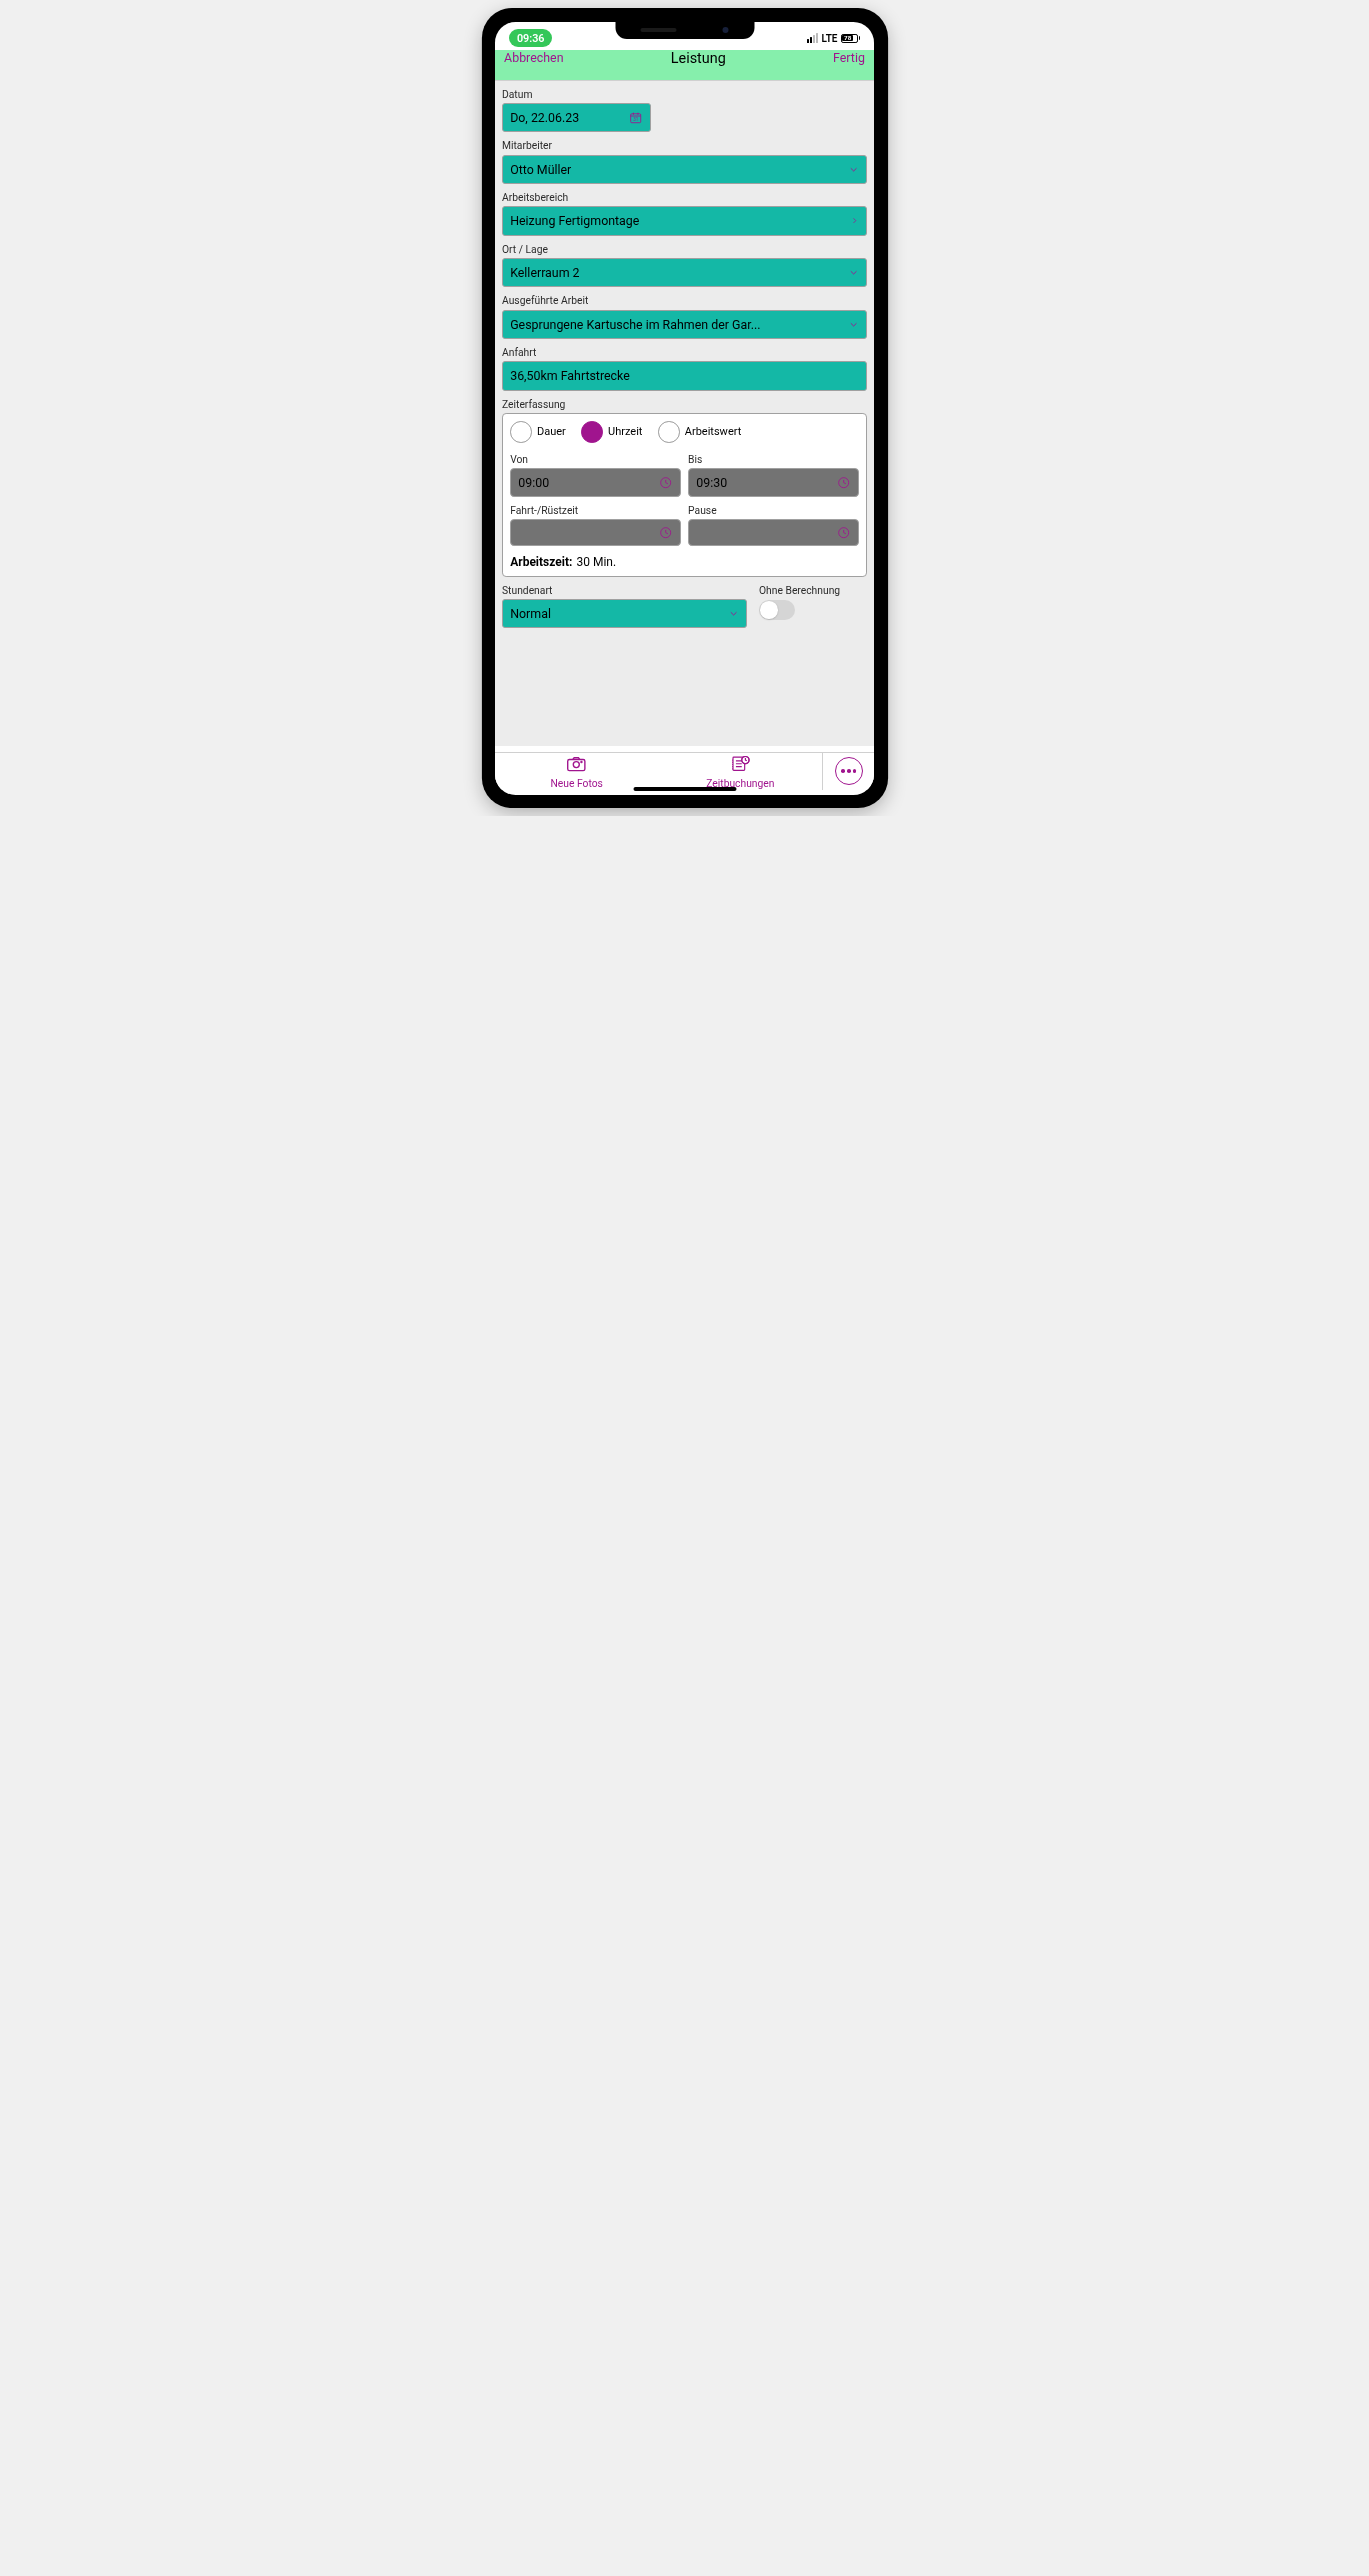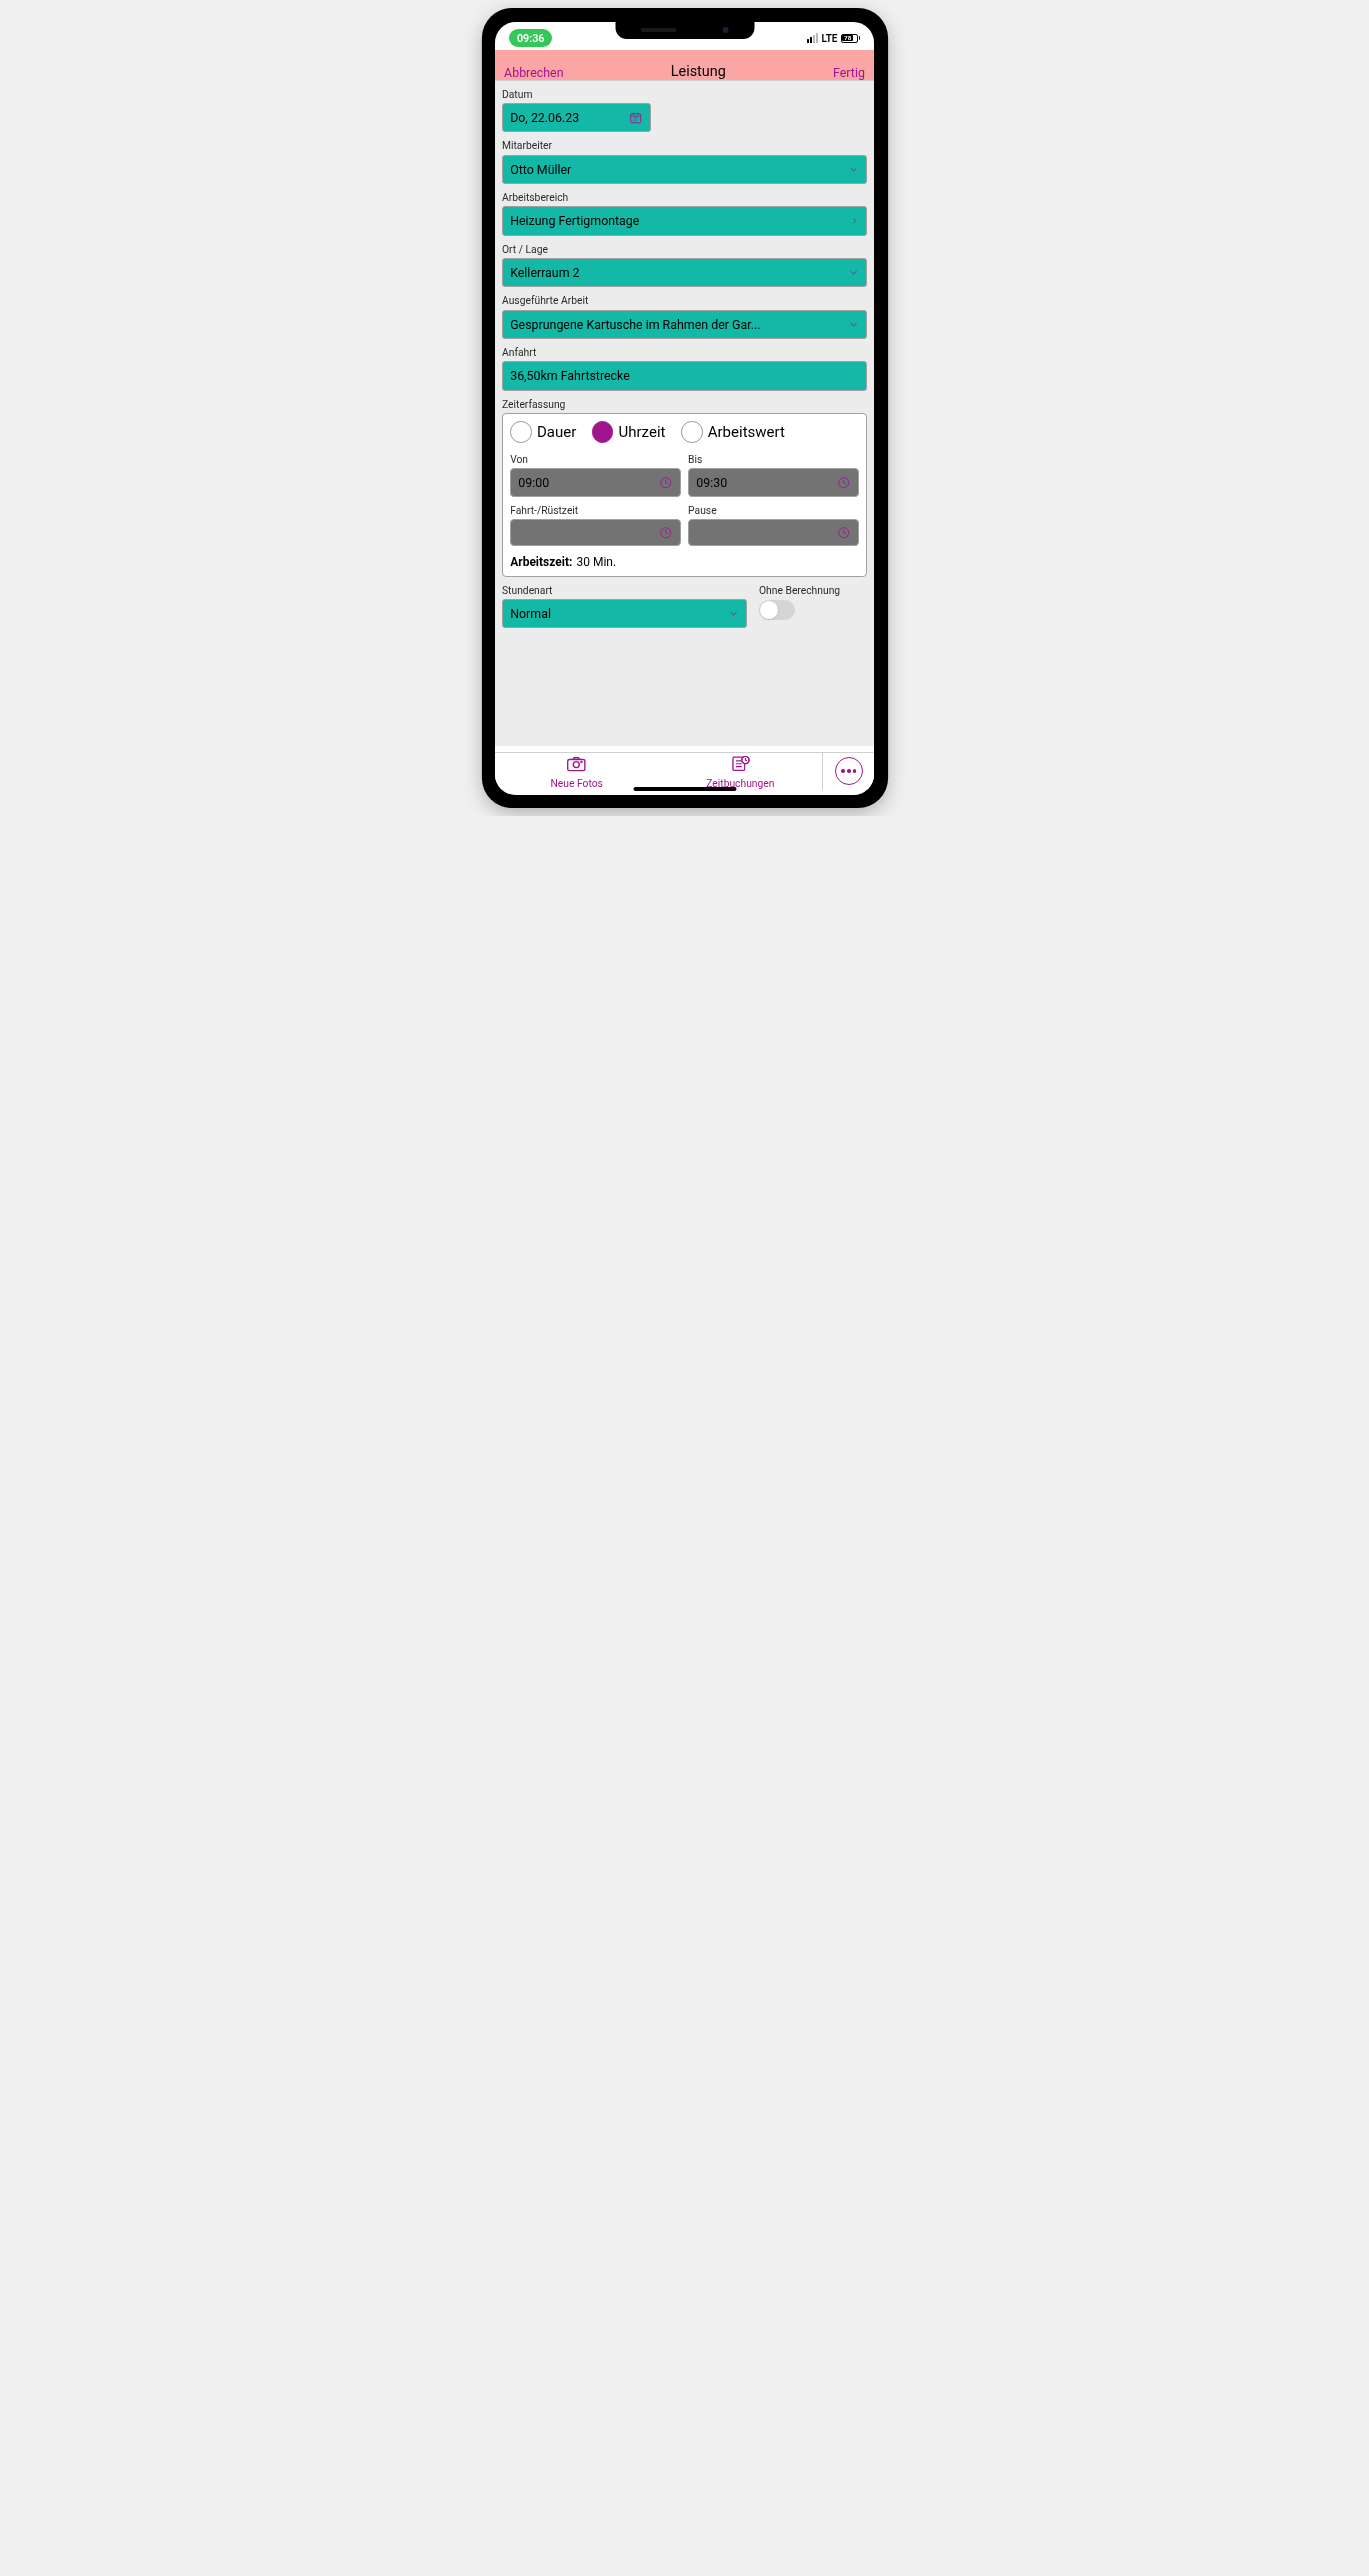--- a/index.html
+++ b/index.html
@@ -73,24 +73,24 @@
   .signal-bars span:nth-child(4){height:9.8px;background:#bbb;}
   .lte { font-size:10px; font-weight:600;}
   .battery { display:flex; align-items:center;}
   .battery-body { width:17.5px;height:9.3px;border:0.8px solid #000;border-radius:2.1px;position:relative;display:flex;align-items:center;padding:0.5px;}
   .battery-fill { background:#000; width:78%; height:100%; border-radius:1px; display:flex;align-items:center;justify-content:center;color:#fff;font-size:6.2px;font-weight:700;}
   .battery-cap { width:1.3px;height:4.1px;background:#000;border-radius:0 1px 1px 0;margin-left:0.5px;}
   .nav-bar {
     height: 31px;
     border-bottom: 0.5px solid #d0d0d0;
     display: flex;
-    align-items: flex-end;
+    align-items: flex-start;
     justify-content: space-between;
     padding: 0 9.3px;
-    background:#fca5a5;
+    background:#86efac;
   }
   .nav-left, .nav-right {
     color: #a0148e;
     font-size: 12.4px;
   }
   .nav-title {
     font-size: 14.4px;
     font-weight: 400;
     color: #000;
   }
@@ -126,21 +126,21 @@
     background:#fff;
     border:0.5px solid #a0a0a0;
     border-radius:4.1px;
     padding: 7.2px;
   }
   .radio-row {
     display:flex;
     gap:15.5px;
     margin-bottom: 10.3px;
   }
-  .radio-item { display:flex;align-items:center;gap:5.2px; font-size:15px;}
+  .radio-item { display:flex;align-items:center;gap:5.2px; font-size:11px;}
   .radio-circle {
     width:21.6px;height:21.6px;border-radius:50%;border:1px solid #999;background:#fff;
   }
   .radio-circle.selected { background:#a0148e; border-color:#a0148e;}
   .two-col { display:flex; gap:7.2px;}
   .two-col > div { flex:1;}
   .sub-label { font-size:10.3px;color:#2b2b2b;margin-bottom:2.1px;}
   .input-box {
     background:#737373;border:0.5px solid #a0a0a0;border-radius:4.1px;
     padding:6.2px 7.2px;font-size:12.4px;display:flex;align-items:center;justify-content:space-between;

